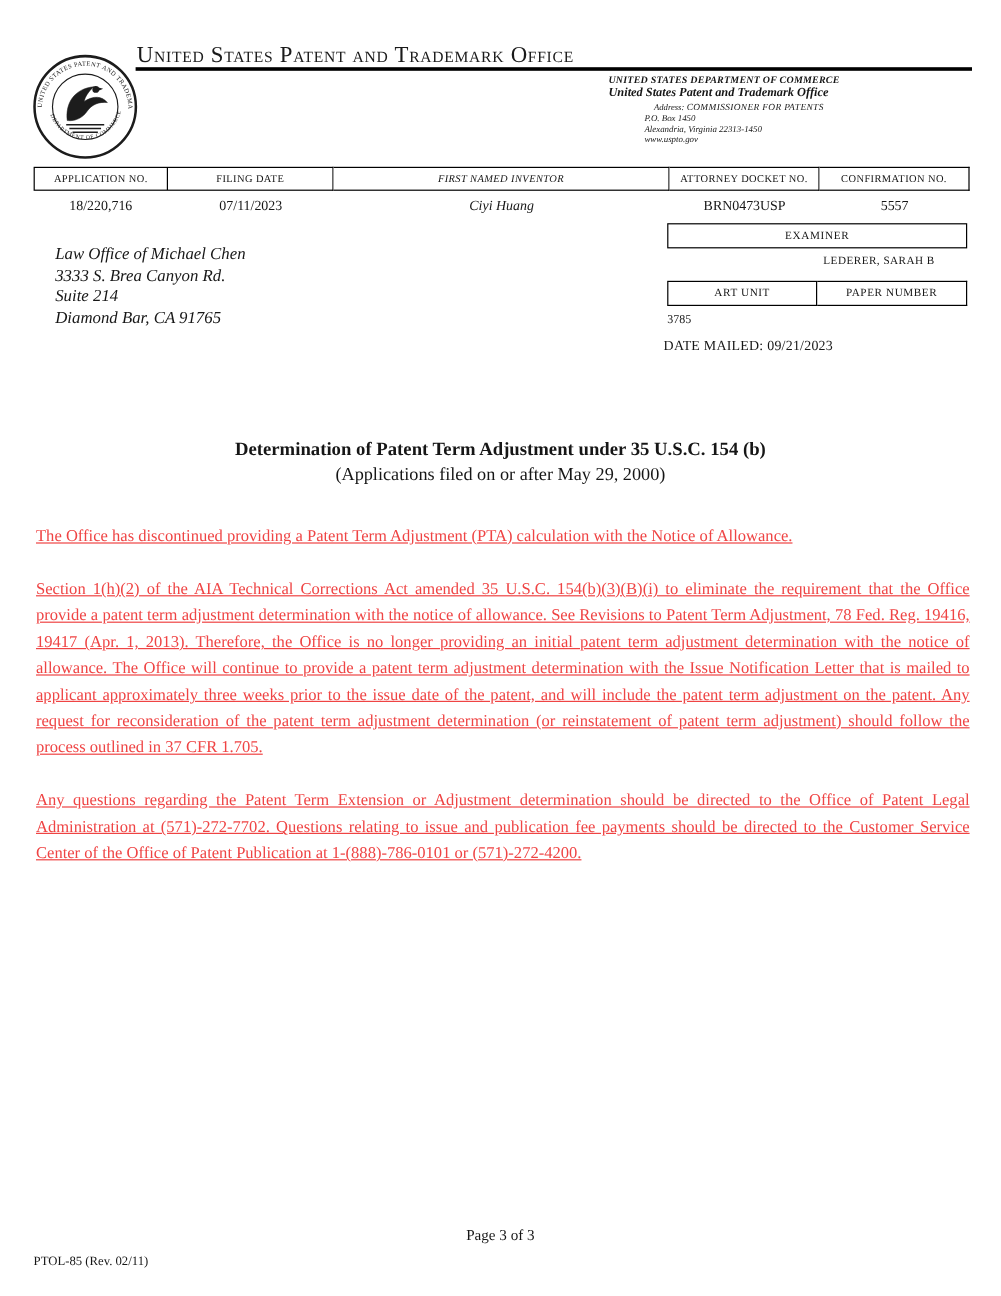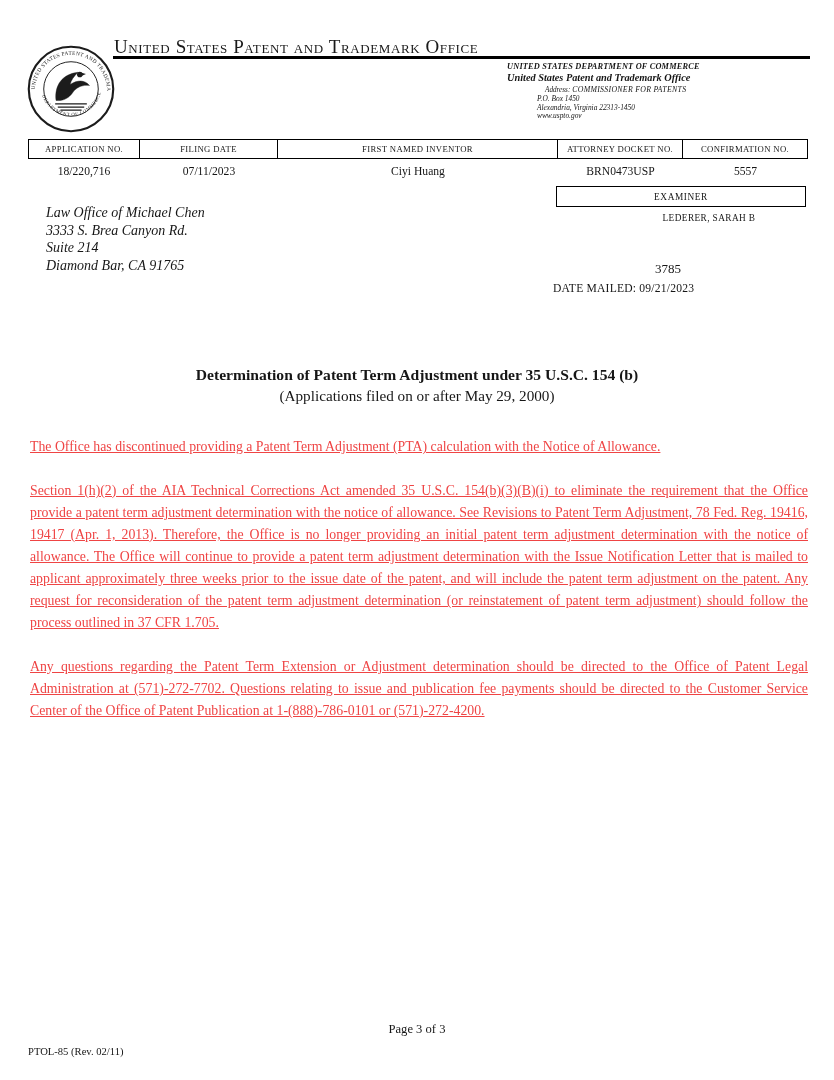--- a/index.html
+++ b/index.html
@@ -27,44 +27,44 @@
   .addr-line  { font-size:7.4px; padding-left:30px; }
 
   
   .info-table { position:absolute; left:28px; top:139px; width:780px; display:flex; }
   .info-cell {
     height:20px; border:1.6px solid #000; border-left:none;
     display:flex; align-items:center; justify-content:center;
     font-size:8.7px; letter-spacing:0.35px; background:#fff;
   }
   .info-cell.first { border-left:1.6px solid #000; }
-  .w1{width:112px;} .w2{width:138px;} .w3{width:280px;} .w4{width:125px;} .w5{width:125px;}
+  .w1{width:112px;} .w2{width:138px;} .w3{width:280px;font-style:italic;} .w4{width:125px;} .w5{width:125px;}
   .info-values { position:absolute; left:28px; top:162px; width:780px; display:flex; }
   .value-cell { height:18px; display:flex; align-items:center; justify-content:center; font-size:11.6px; }
 
   
   .corr-meta { position:absolute; left:0; top:193px; width:400px; height:12px; font-size:9px; }
   .corr-meta span { position:absolute; }
   .corr-customer { left:61px; } .corr-code { left:143px; } .corr-date { left:223px; }
   .corr-address { position:absolute; left:46px; top:204px; font-size:14px; line-height:17.6px;font-style:italic; }
 
   
   .examiner-box {
     position:absolute; left:556px; top:186px; width:250px; height:21px;
     border:1.8px solid #000; display:flex; align-items:center; justify-content:center;
     font-size:9.3px; letter-spacing:0.6px;
   }
-  .examiner-name { position:absolute; left:584px; top:213px; width:250px; text-align:center; font-size:9.3px; letter-spacing:0.4px; }
+  .examiner-name { position:absolute; left:529px; top:213px; width:250px; text-align:right; font-size:9.3px; letter-spacing:0.4px; }
   .aupn-row { position:absolute; left:556px; top:234px; width:250px; display:flex; }
   .aupn-cell {
     width:125px; height:21px; border:1.8px solid #000; border-left:none;
     display:flex; align-items:center; justify-content:center; font-size:9.3px; letter-spacing:0.5px;
   }
   .aupn-cell.first { border-left:1.8px solid #000; }
-  .art-unit-value { position:absolute; left:556px; top:261px; width:125px; text-align:right; font-size:13px; }
+  .art-unit-value { position:absolute; left:556px; top:261px; width:125px; text-align:left; font-size:10px; }
   .date-mailed { position:absolute; left:553px; top:282px; font-size:11.6px; letter-spacing:0.2px; }
 
   
   .doc-title { position:absolute; left:0; top:366px; width:100%; text-align:center; font-weight:bold; font-size:15.6px; }
   .doc-subtitle { position:absolute; left:0; top:387px; width:100%; text-align:center; font-size:15.2px; }
   .doc-paragraphs { position:absolute; left:30px; top:436px; width:778px; }
   .doc-paragraphs p { font-size:13.8px; line-height:22px; text-align:justify; margin:0 0 22px 0; color:#ef4444;text-decoration:underline; }
 
   
   .page-num { position:absolute; left:0; top:1022px; width:100%; text-align:center; font-size:12.6px; }
@@ -130,20 +130,24 @@
 
   <div class="corr-address">
     <div>Law Office of Michael Chen</div>
     <div>3333 S. Brea Canyon Rd.</div>
     <div>Suite 214</div>
     <div>Diamond Bar, CA 91765</div>
   </div>
 
   <div class="examiner-box">EXAMINER</div>
   <div class="examiner-name">LEDERER, SARAH B</div>
+  <div class="aupn-row">
+    <div class="aupn-cell first">ART UNIT</div>
+    <div class="aupn-cell">PAPER NUMBER</div>
+  </div>
   <div class="art-unit-value">3785</div>
   <div class="date-mailed">
     <span>DATE MAILED:</span>
     <span>09/21/2023</span>
   </div>
 
   <div class="doc-title">Determination of Patent Term Adjustment under 35 U.S.C. 154 (b)</div>
   <div class="doc-subtitle">(Applications filed on or after May 29, 2000)</div>
 
   <div class="doc-paragraphs">

